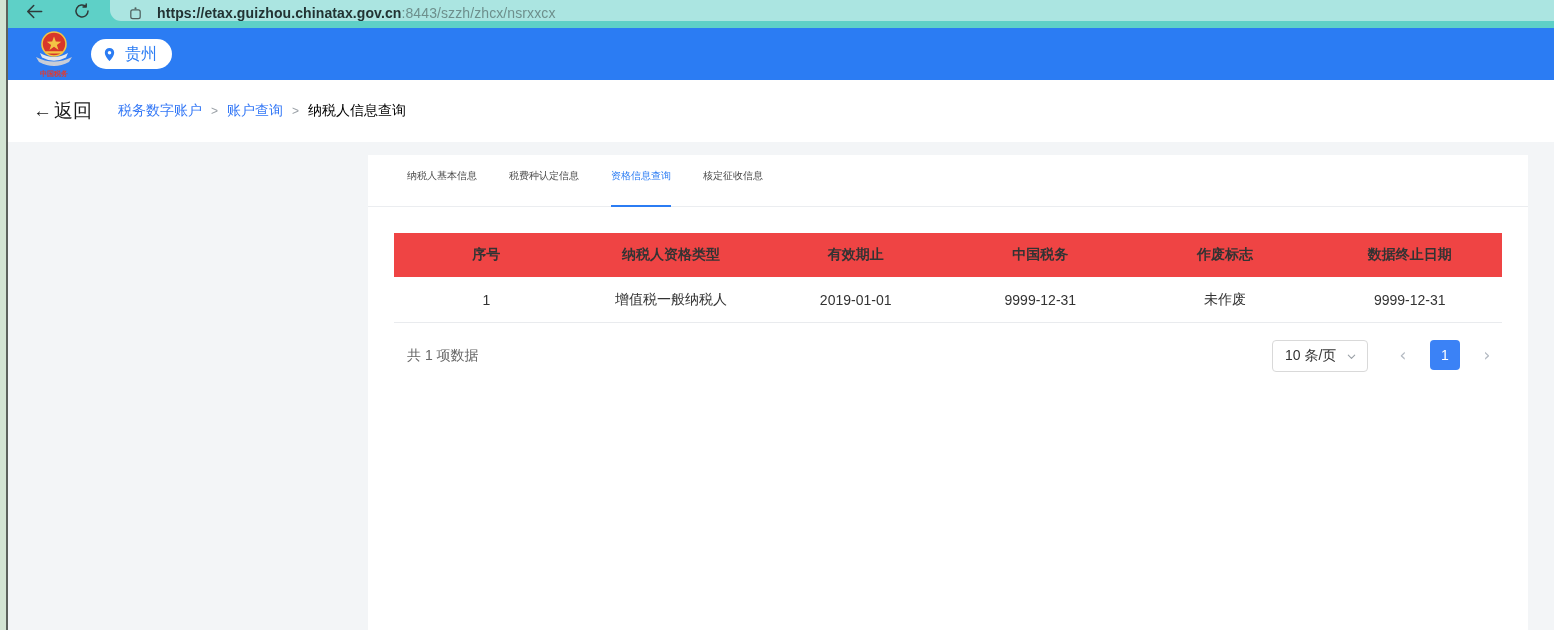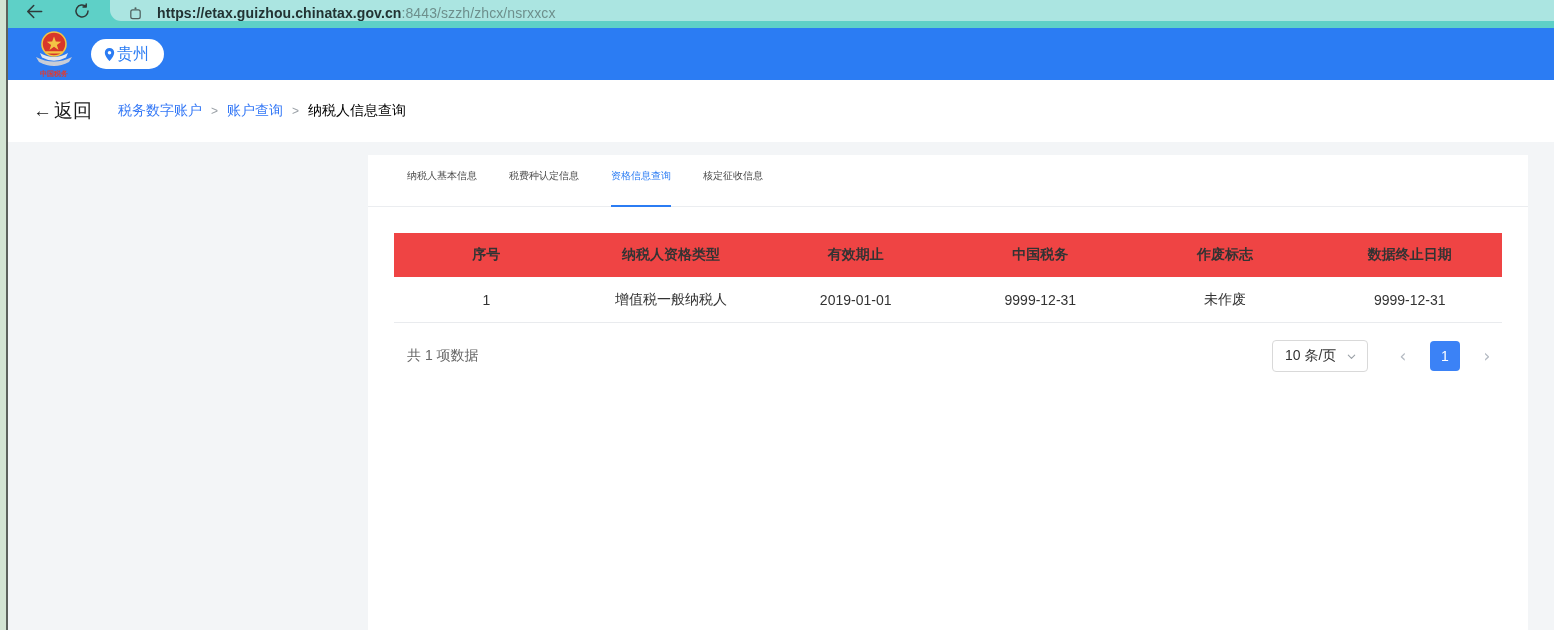--- a/index.html
+++ b/index.html
@@ -46,21 +46,21 @@
   .logo-wrap { margin-left: 33px; width: 42px; height: 46px; position: relative; flex: 0 0 auto; }
   .logo-caption {
     position: absolute; bottom: -2px; left: 0; right: 0;
     font-size: 7px; color: #e23a2e; text-align: center; white-space: nowrap;
     font-family: "Liberation Serif", serif; font-weight: 700;
   }
   .app-title { color: #ffffff; font-size: 21px; font-weight: 500; margin-left: 10px; letter-spacing: 1px; }
   .region-badge {
     margin-left: 16px; height: 30px; padding: 0 15px 0 11px;
     background: #ffffff; border-radius: 16px;
-    display: flex; align-items: center; gap: 0; cursor: pointer;
+    display: flex; align-items: center; gap: 8px; cursor: pointer;
   }
   .region-badge .region-label { color: #2b7cf3; font-size: 16px; }
   
   .breadcrumb-bar {
     position: absolute; left: 0; right: 0; top: 80px; height: 62px;
     background: #ffffff;
     display: flex; align-items: center;
   }
   .back-link {
     margin-left: 33px; font-size: 19px; color: #1c1c1c;
@@ -95,21 +95,21 @@
   .t-head { display: flex; background: #ef4444; height: 44px; align-items: center; }
   .t-head .cell { font-weight: 700; color: #333333; }
   .t-row { display: flex; height: 46px; align-items: center; border-bottom: 1px solid #e9ebee; }
   .cell { flex: 1 1 0; text-align: center; font-size: 14px; color: #333333; }
   
   .table-footer {
     margin: 17px 26px 2px 26px;
     display: flex; align-items: center; justify-content: space-between;
   }
   .total-text { font-size: 14px; color: #666666; margin-left: 13px; }
-  .pager { display: flex; align-items: center; }
+  .pager { display: flex; }
   .page-size-select {
     width: 96px; height: 32px; border: 1px solid #d9d9d9; border-radius: 4px;
     background: #ffffff; display: flex; align-items: center; justify-content: space-between;
     padding: 0 10px 0 12px; cursor: pointer;
   }
   .page-size-select .ps-label { font-size: 14px; color: #333333; }
   .page-arrow {
     font-size: 17px; color: #b4bac2; width: 30px; height: 30px;
     display: flex; align-items: center; justify-content: center; cursor: pointer;
     font-family: "DejaVu Sans", sans-serif;

